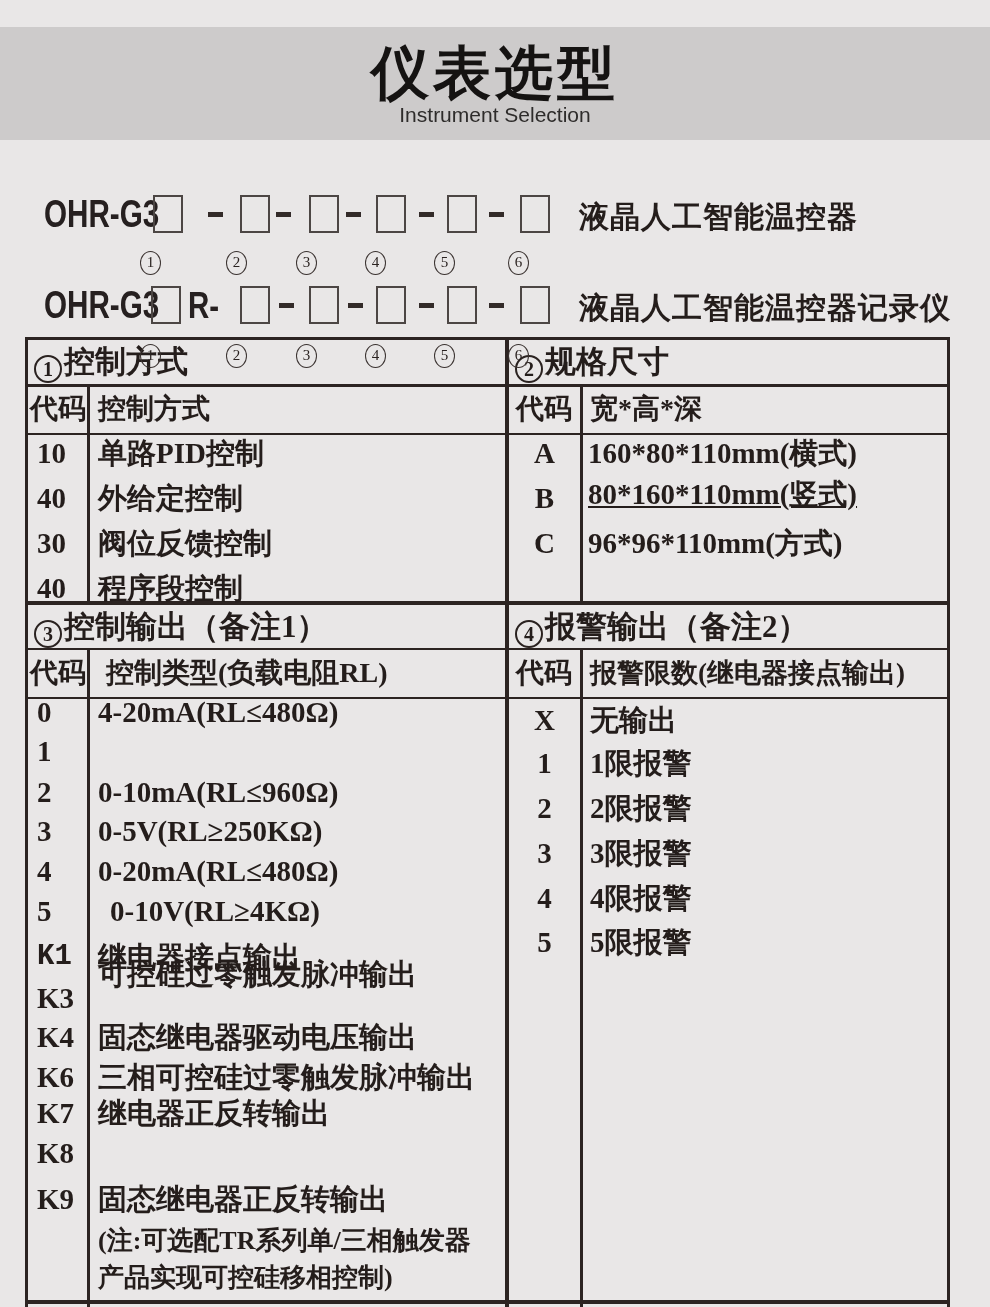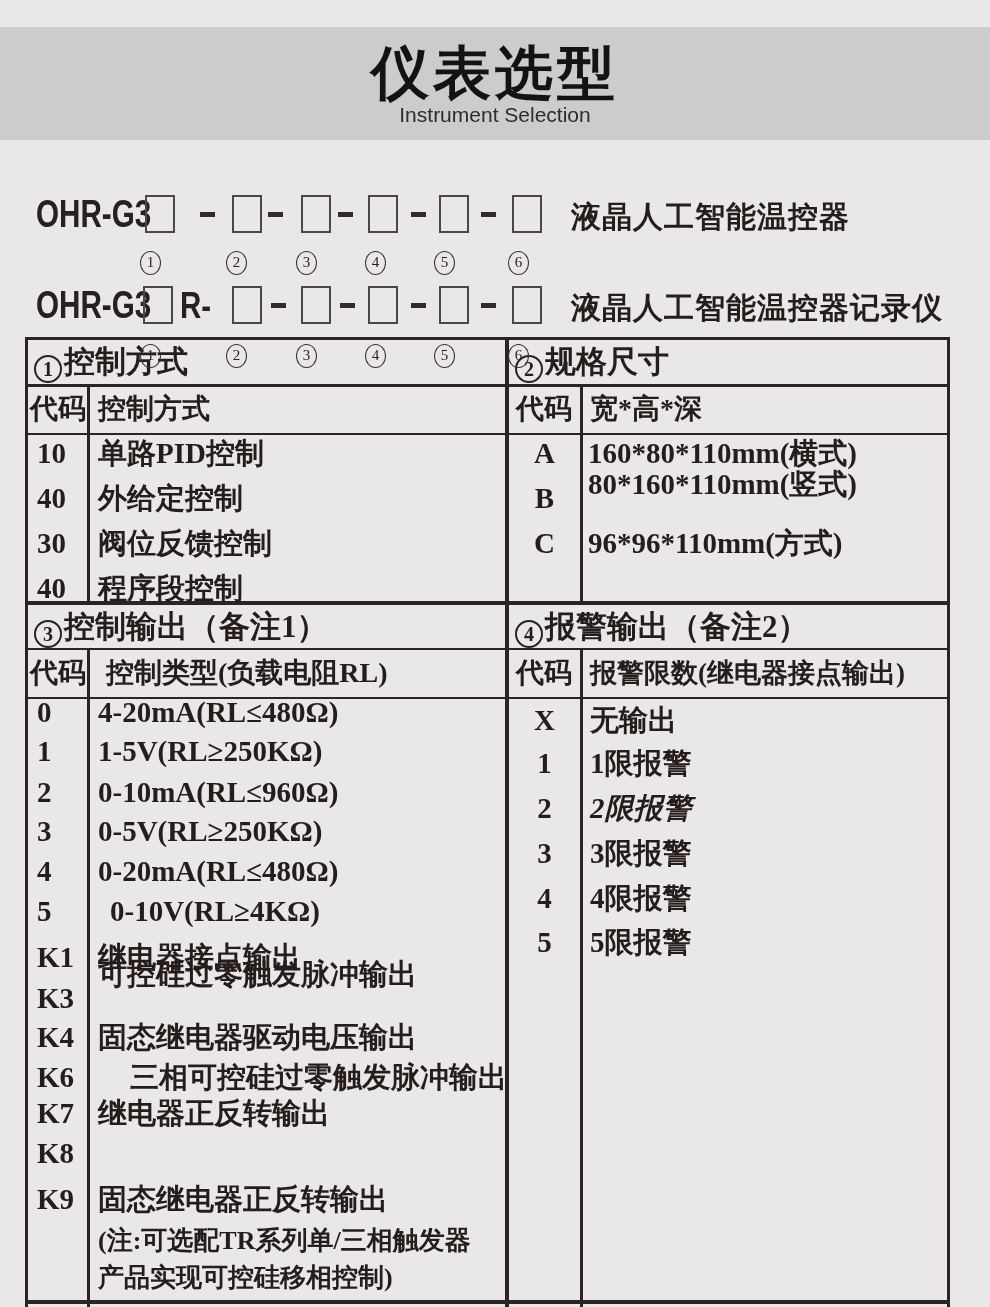--- a/index.html
+++ b/index.html
@@ -6,21 +6,21 @@
   body{width:990px;height:1307px;background:#e9e7e7;overflow:hidden;position:relative;
        font-family:"Liberation Serif","DejaVu Serif",serif;color:#241d1b;}
   
   .title-band{position:absolute;left:0;top:27px;width:990px;height:113px;background:#cdcbcb;}
   .page-title{position:absolute;left:0;top:8px;width:100%;text-align:center;
       font-family:"Liberation Sans","DejaVu Sans",sans-serif;font-weight:bold;
       font-size:58px;letter-spacing:4px;color:#151312;}
   .page-subtitle{position:absolute;left:0;top:76px;width:100%;text-align:center;
       font-family:"Liberation Sans","DejaVu Sans",sans-serif;font-size:21px;color:#2e2c2b;}
   
-  .model-line{position:absolute;left:8px;width:900px;height:48px;}
+  .model-line{position:absolute;left:16px;width:900px;height:48px;}
   .m-prefix{position:absolute;top:0;font-family:"Liberation Sans","DejaVu Sans",sans-serif;
       font-weight:bold;font-size:38px;color:#262020;transform:scaleX(0.78);transform-origin:left top;
       letter-spacing:0px;white-space:nowrap;}
   .m-infix{position:absolute;top:1px;font-family:"Liberation Sans","DejaVu Sans",sans-serif;
       font-weight:bold;font-size:36px;color:#262020;transform:scaleX(0.82);transform-origin:left top;}
   .obox{position:absolute;top:2px;width:26px;height:34px;border:2px solid #4c4644;background:transparent;}
   .mdash{position:absolute;top:19px;width:15px;height:5px;background:#332b29;}
   .m-label{position:absolute;top:4px;font-size:30px;font-weight:bold;color:#241d1b;white-space:nowrap;letter-spacing:1px;}
   
   .circle-row{position:absolute;left:0;width:990px;height:28px;z-index:5;}
@@ -130,70 +130,69 @@
   <div class="trow-code" style="left:0;top:138px;width:59px;">40</div>
   <div class="trow-desc" style="left:70px;top:138px;">外给定控制</div>
   <div class="trow-code" style="left:0;top:183px;width:59px;">30</div>
   <div class="trow-desc" style="left:70px;top:183px;">阀位反馈控制</div>
   <div class="trow-code" style="left:0;top:228px;width:59px;">40</div>
   <div class="trow-desc" style="left:70px;top:228px;">程序段控制</div>
 
   <div class="trow-code ctr" style="left:481px;top:93px;width:71px;">A</div>
   <div class="trow-desc" style="left:560px;top:93px;">160*80*110mm(横式)</div>
   <div class="trow-code ctr" style="left:481px;top:138px;width:71px;">B</div>
-  <div class="trow-desc" style="left:560px;top:124px;">80*160*110mm(竖式)</div>
+  <div class="trow-desc" style="left:560px;top:134px;text-decoration:underline;">80*160*110mm(竖式)</div>
   <div class="trow-code ctr" style="left:481px;top:183px;width:71px;">C</div>
   <div class="trow-desc" style="left:560px;top:183px;">96*96*110mm(方式)</div>
 
   <div class="sec-title" style="left:6px;top:266px;">
     <span class="circ-h">3</span><span>控制输出（备注1）</span>
   </div>
   <div class="sec-title" style="left:487px;top:266px;">
     <span class="circ-h">4</span><span>报警输出（备注2）</span>
   </div>
 
   <div class="col-h" style="left:2px;top:312px;">代码</div>
   <div class="col-h" style="left:78px;top:312px;">控制类型(负载电阻RL)</div>
   <div class="col-h" style="left:488px;top:312px;">代码</div>
   <div class="col-h" style="left:562px;top:312px;font-size:27px;">报警限数(继电器接点输出)</div>
 
   <div class="trow-code" style="left:0;top:352px;width:59px;">0</div>
   <div class="trow-desc" style="left:70px;top:352px;">4-20mA(RL≤480Ω)</div>
   <div class="trow-code" style="left:0;top:391px;width:59px;">1</div>
-  <div class="trow-desc" style="left:70px;top:391px;">1-5V(RL≥250KΩ)</div>
   <div class="trow-code" style="left:0;top:432px;width:59px;">2</div>
   <div class="trow-desc" style="left:70px;top:432px;">0-10mA(RL≤960Ω)</div>
   <div class="trow-code" style="left:0;top:471px;width:59px;">3</div>
   <div class="trow-desc" style="left:70px;top:471px;">0-5V(RL≥250KΩ)</div>
   <div class="trow-code" style="left:0;top:511px;width:59px;">4</div>
   <div class="trow-desc" style="left:70px;top:511px;">0-20mA(RL≤480Ω)</div>
   <div class="trow-code" style="left:0;top:551px;width:59px;">5</div>
   <div class="trow-desc" style="left:70px;top:551px;margin-left:12px;">0-10V(RL≥4KΩ)</div>
-  <div class="trow-code" style="left:0;top:597px;width:52px;">K1</div>
+  <div class="trow-code" style="left:0;top:597px;width:52px;font-family:Liberation Mono, monospace;">K1</div>
   <div class="trow-desc" style="left:70px;top:597px;">继电器接点输出</div>
   <div class="trow-code" style="left:0;top:638px;width:59px;">K3</div>
   <div class="trow-desc" style="left:70px;top:614px;">可控硅过零触发脉冲输出</div>
   <div class="trow-code" style="left:0;top:677px;width:70px;">K4</div>
   <div class="trow-desc" style="left:70px;top:677px;">固态继电器驱动电压输出</div>
   <div class="trow-code" style="left:0;top:717px;width:59px;">K6</div>
-  <div class="trow-desc" style="left:70px;top:717px;margin-left:32px;">三相可控硅过零触发脉冲输出</div>
+  <div class="trow-desc" style="left:70px;top:717px;">三相可控硅过零触发脉冲输出</div>
   <div class="trow-code" style="left:0;top:753px;width:59px;">K7</div>
   <div class="trow-desc" style="left:70px;top:753px;">继电器正反转输出</div>
   <div class="trow-code" style="left:0;top:793px;width:80px;">K8</div>
   <div class="trow-code" style="left:0;top:839px;width:59px;">K9</div>
   <div class="trow-desc" style="left:70px;top:839px;">固态继电器正反转输出</div>
   <div class="note-line" style="top:882px;">(注:可选配TR系列单/三相触发器</div>
   <div class="note-line" style="top:919px;">产品实现可控硅移相控制)</div>
 
   <div class="trow-code ctr" style="left:481px;top:360px;width:71px;">X</div>
   <div class="trow-desc" style="left:562px;top:360px;">无输出</div>
   <div class="trow-code ctr" style="left:481px;top:403px;width:71px;">1</div>
   <div class="trow-desc" style="left:562px;top:403px;">1限报警</div>
   <div class="trow-code ctr" style="left:481px;top:448px;width:71px;">2</div>
-  <div class="trow-desc" style="left:562px;top:448px;font-style:italic;">2限报警</div>
+  <div class="trow-desc" style="left:562px;top:448px;">2限报警</div>
   <div class="trow-code ctr" style="left:481px;top:493px;width:71px;">3</div>
   <div class="trow-desc" style="left:562px;top:493px;">3限报警</div>
   <div class="trow-code ctr" style="left:481px;top:538px;width:71px;">4</div>
   <div class="trow-desc" style="left:562px;top:538px;">4限报警</div>
   <div class="trow-code ctr" style="left:481px;top:582px;width:71px;">5</div>
   <div class="trow-desc" style="left:562px;top:582px;">5限报警</div>
 
 </div>
 
 </body></html>

